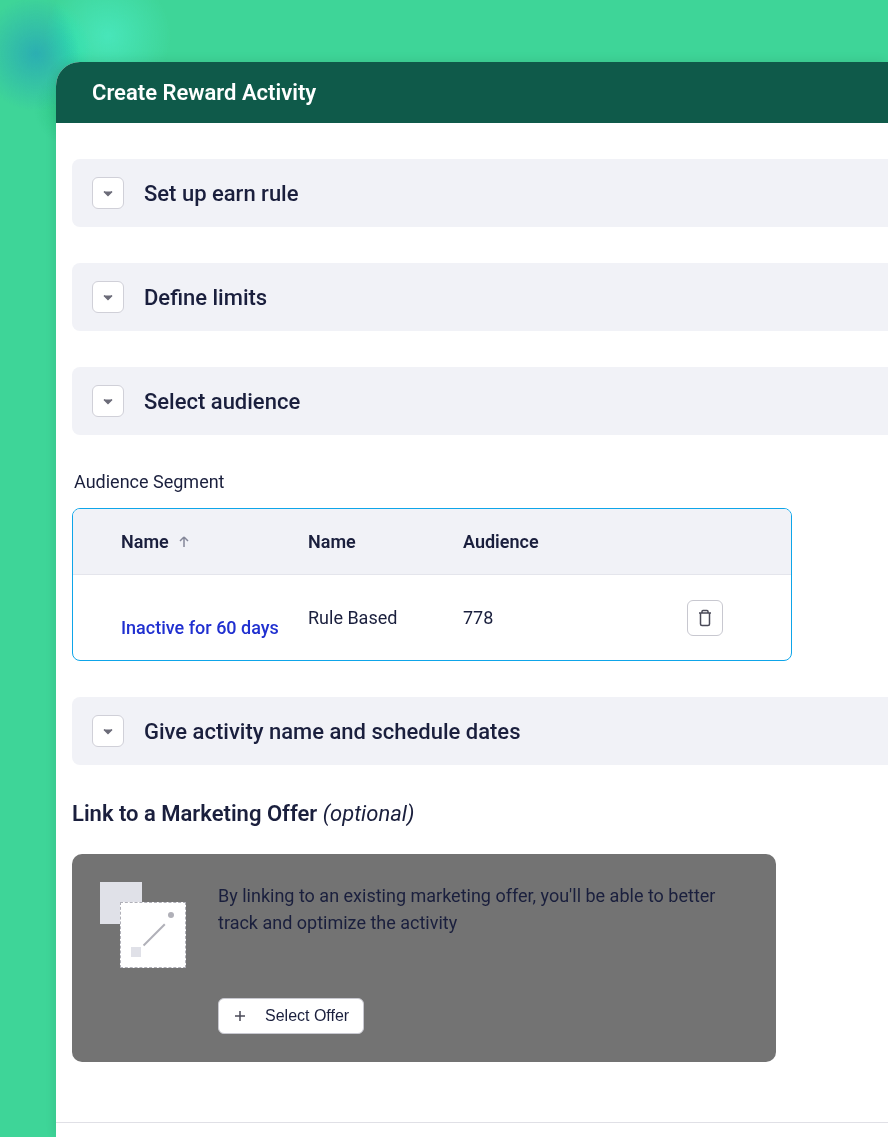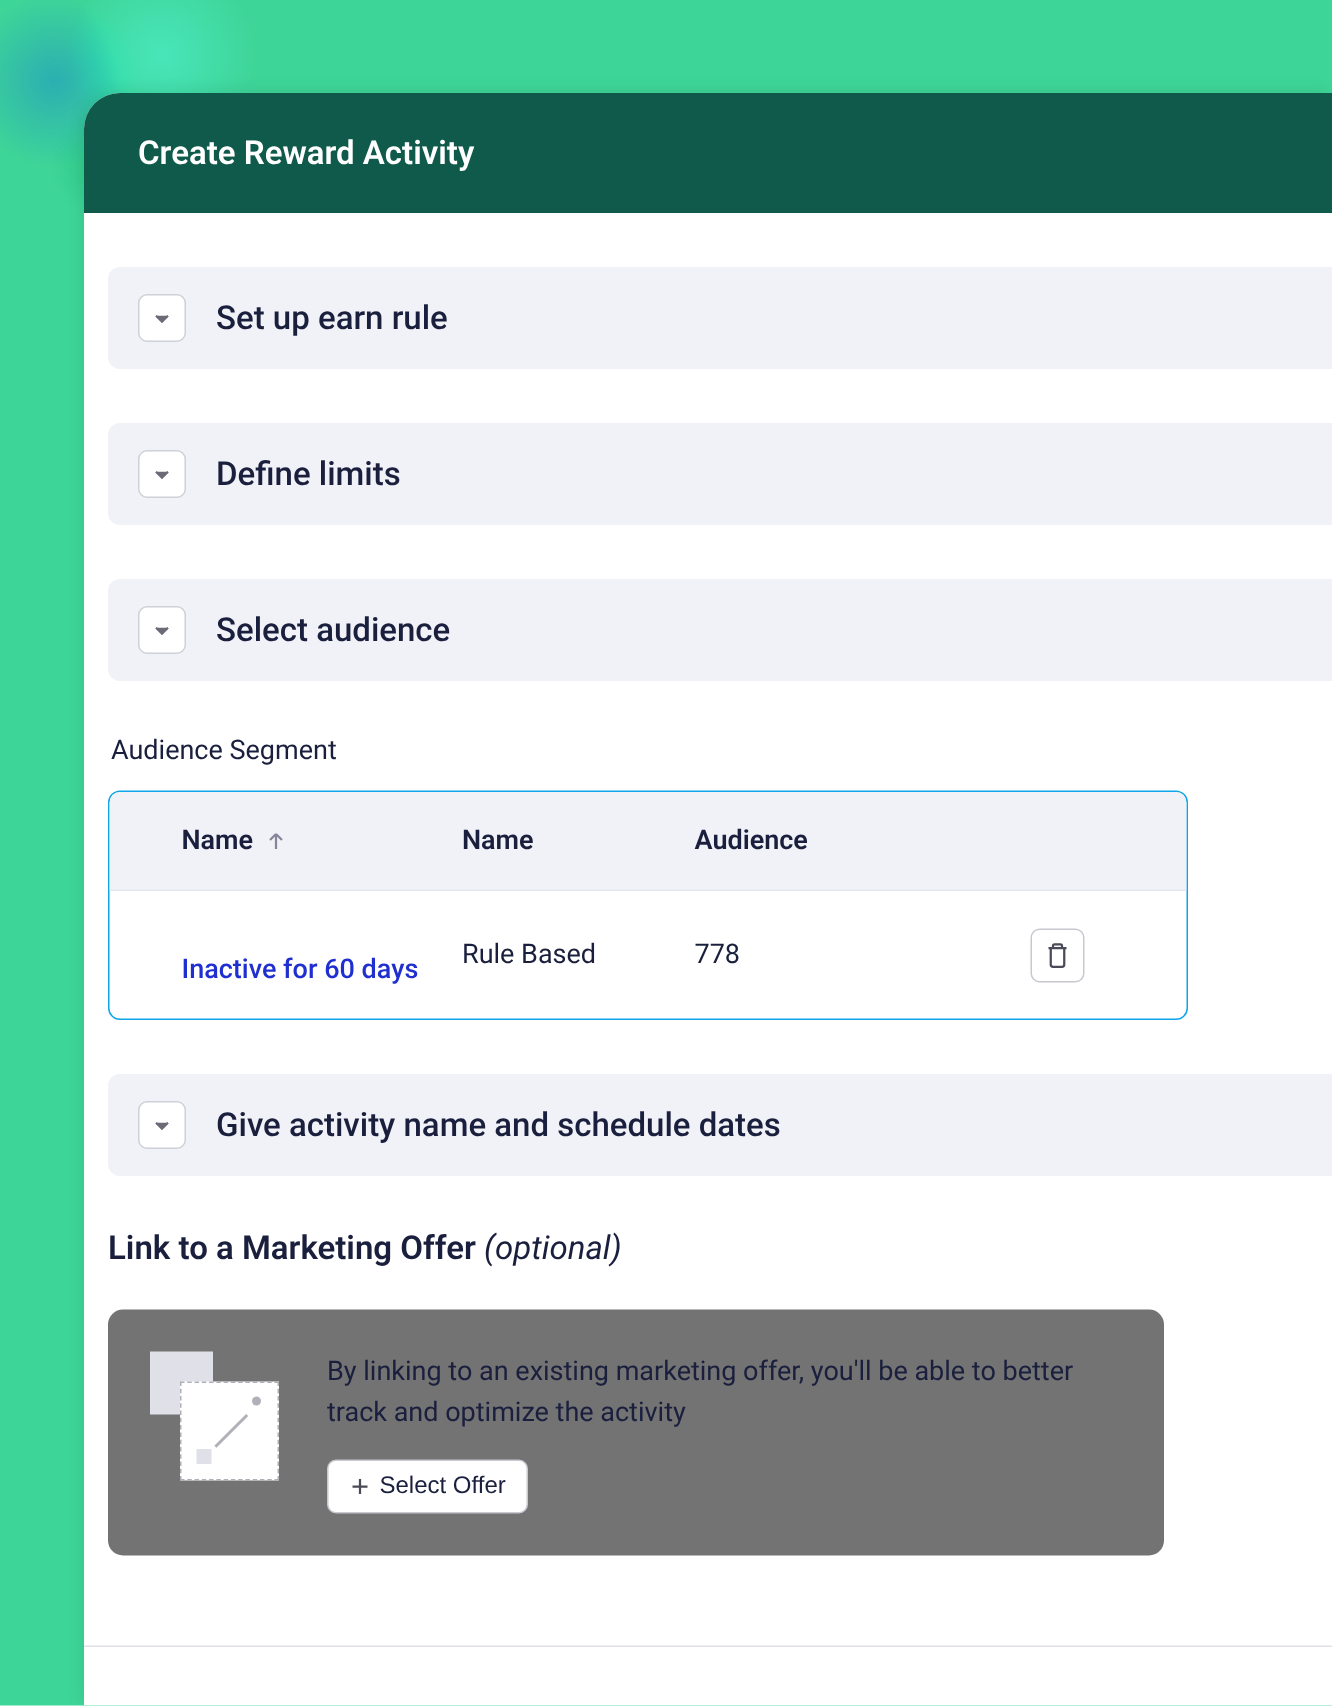--- a/index.html
+++ b/index.html
@@ -33,21 +33,21 @@
       left: 56px;
       right: 0;
       bottom: 0;
       background: #fff;
       border-radius: 24px 0 0 0;
       overflow: hidden;
       box-shadow: -2px -2px 10px rgba(0,0,0,0.08);
     }
     .header-bar {
       background: #0f5a4a;
-      height: 80px;
+      height: 61px;
       display: flex;
       align-items: center;
       padding-left: 36px;
     }
     .header-title {
       color: #fff;
       font-size: 22px;
       font-weight: 600;
     }
     .content-area {
@@ -238,22 +238,23 @@
     }
     .select-offer-btn {
       background: #fff;
       border: 1px solid #c8c8d0;
       border-radius: 6px;
       padding: 8px 14px;
       font-size: 16px;
       color: #1a1f3d;
       display: inline-flex;
       align-items: center;
-      gap: 6px;
+      gap: 18px;
       cursor: pointer;
+      margin-top: 44px;
     }
     .divider-line {
       border-top: 1px solid #e0e0e6;
       margin-top: 60px;
       margin-left: -36px;
     }
   </style>
 </head>
 <body>
 

